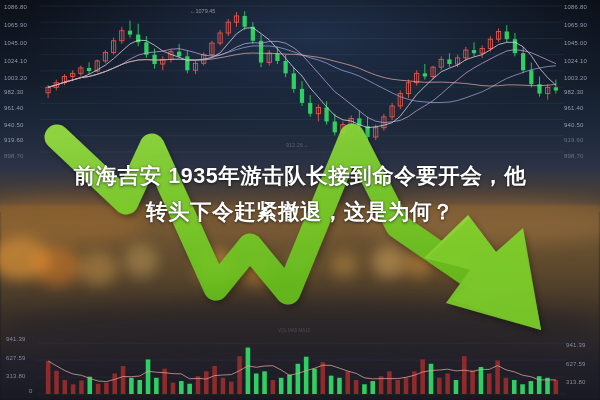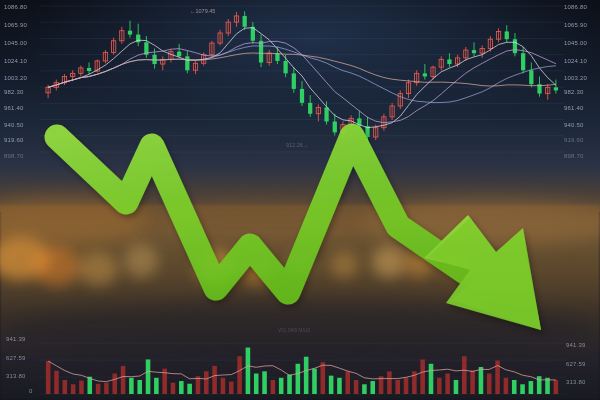--- a/index.html
+++ b/index.html
@@ -342,14 +342,18 @@
         <feDropShadow dx="2" dy="3" stdDeviation="3" flood-color="#000" flood-opacity="0.35"></feDropShadow>
       </filter>
     </defs>
     <g filter="url(#arsh)" opacity="0.9">
       <polyline points="57,137 126,202 152,146 216,288 250,246 288,292 352,136 398,226 468,274" fill="none" stroke="url(#argrad)" stroke-width="25" stroke-linecap="round" stroke-linejoin="round"></polyline>
       <polygon points="541,330 452,300 481,272 424,258 468,215 496,252 523,228" fill="url(#argrad)"></polygon>
       <polygon points="541,330 446,303 470,270 428,257 470,218 497,254 522,230" fill="#7fd62c" opacity="0.95"></polygon>
     </g>
   </svg>
 
+  <div class="headline">
+    <span class="ln">前海吉安 1935年游击队长接到命令要开会，他</span>
+    <span class="ln">转头下令赶紧撤退，这是为何？</span>
+  </div>
 
 </div>
 
 </body></html>

